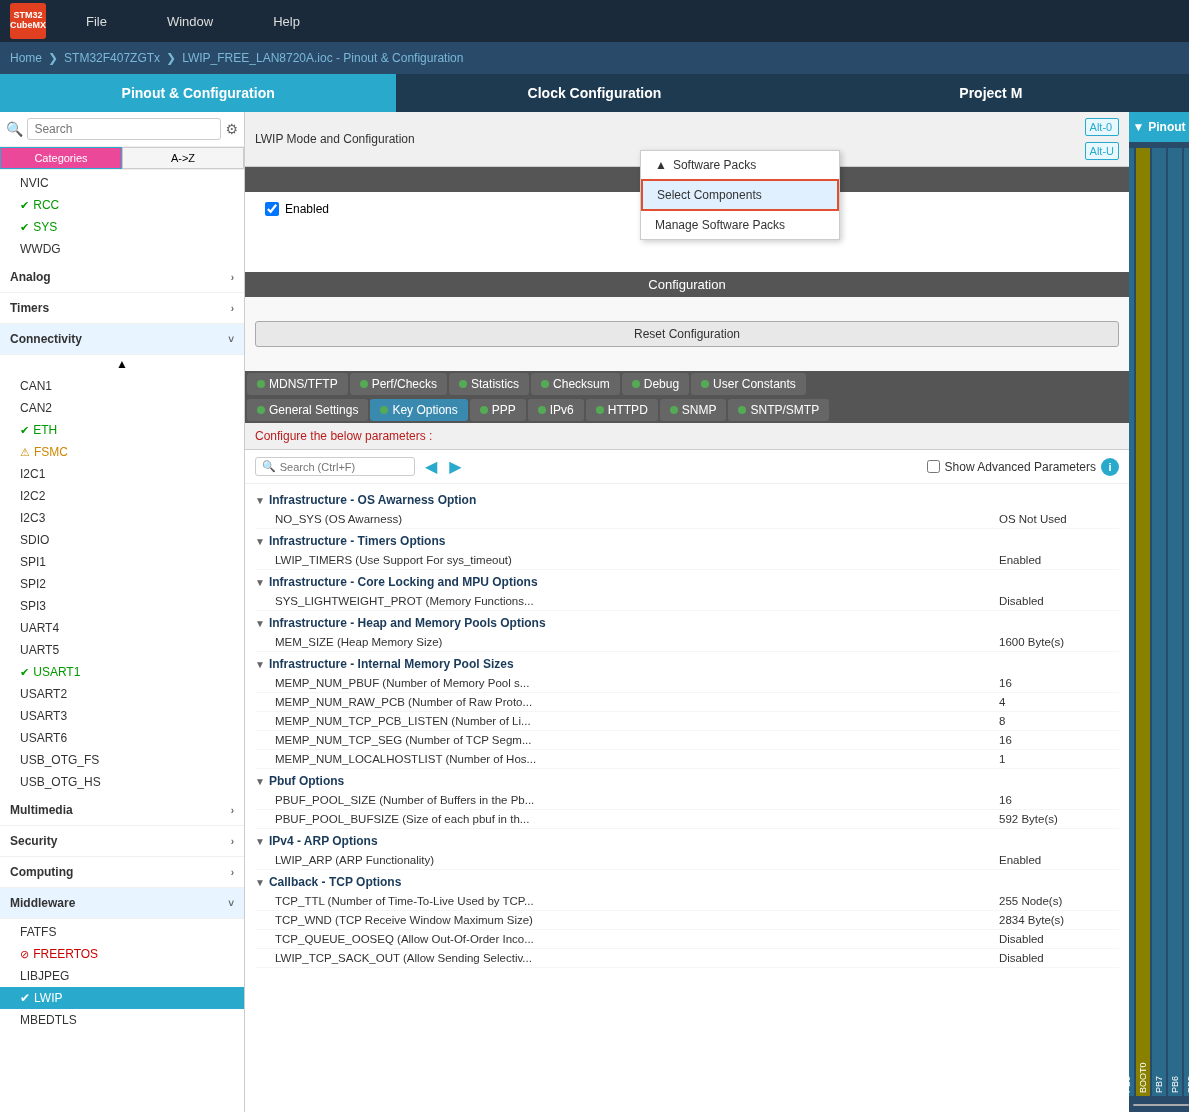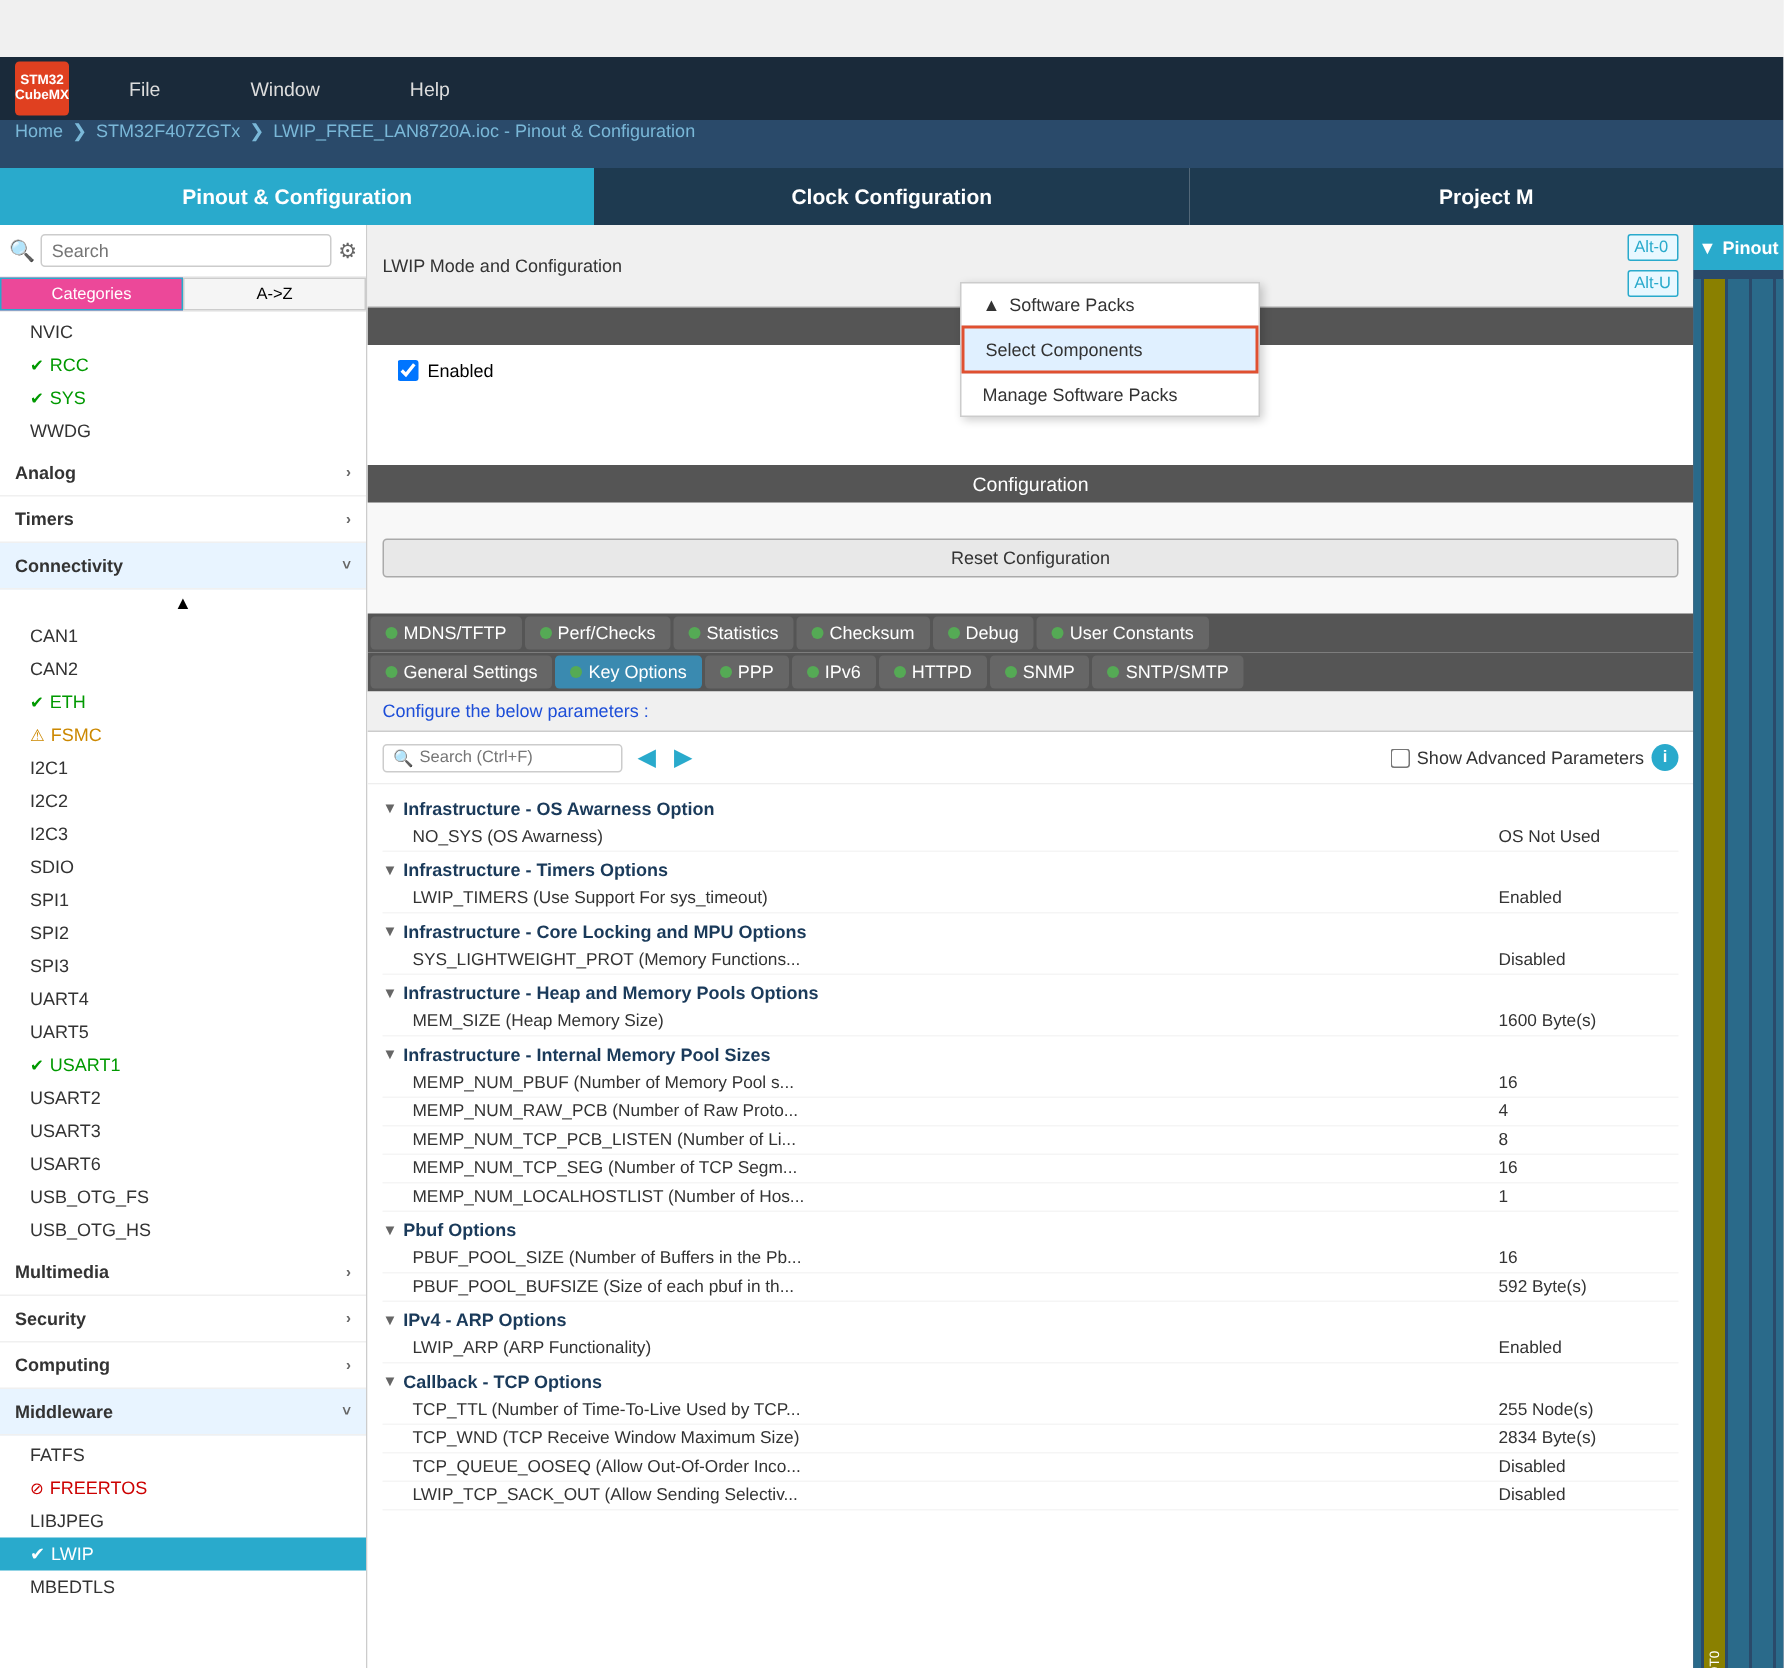--- a/index.html
+++ b/index.html
@@ -7,21 +7,20 @@
 
     
     .top-menubar {
       background: #1a2a3a;
       color: white;
       display: flex;
       align-items: center;
       height: 42px;
       padding: 0 10px;
       gap: 20px;
-      margin-top: 38px;
     }
     .top-menubar .logo {
       display: flex;
       align-items: center;
       gap: 6px;
     }
     .logo-icon {
       width: 36px;
       height: 36px;
       background: #e04020;
@@ -35,20 +34,21 @@
       line-height: 1.1;
       text-align: center;
     }
     .menu-item { color: #ddd; cursor: pointer; padding: 5px 20px; font-size: 13px; }
 
     
     .breadcrumb {
       background: #2a4a6a;
       color: white;
       display: flex;
+      align-items: center;
       height: 32px;
       padding: 0 10px;
       gap: 4px;
       font-size: 12px;
     }
     .breadcrumb-item { color: #7ab8d8; cursor: pointer; }
     .breadcrumb-sep { color: #7ab8d8; margin: 0 2px; }
 
     
     .main-tabs {
@@ -280,21 +280,21 @@
     .config-tab:not(.active) {
       background: #666;
     }
 
     
     .params-header {
       padding: 6px 10px;
       background: #f0f0f0;
       border-bottom: 1px solid #ccc;
       font-size: 12px;
-      color: #1d4ed8;
+      color: #b91c1c;
     }
     .params-toolbar {
       display: flex;
       align-items: center;
       padding: 5px 10px;
       gap: 8px;
       background: white;
       border-bottom: 1px solid #eee;
     }
     .params-search {

